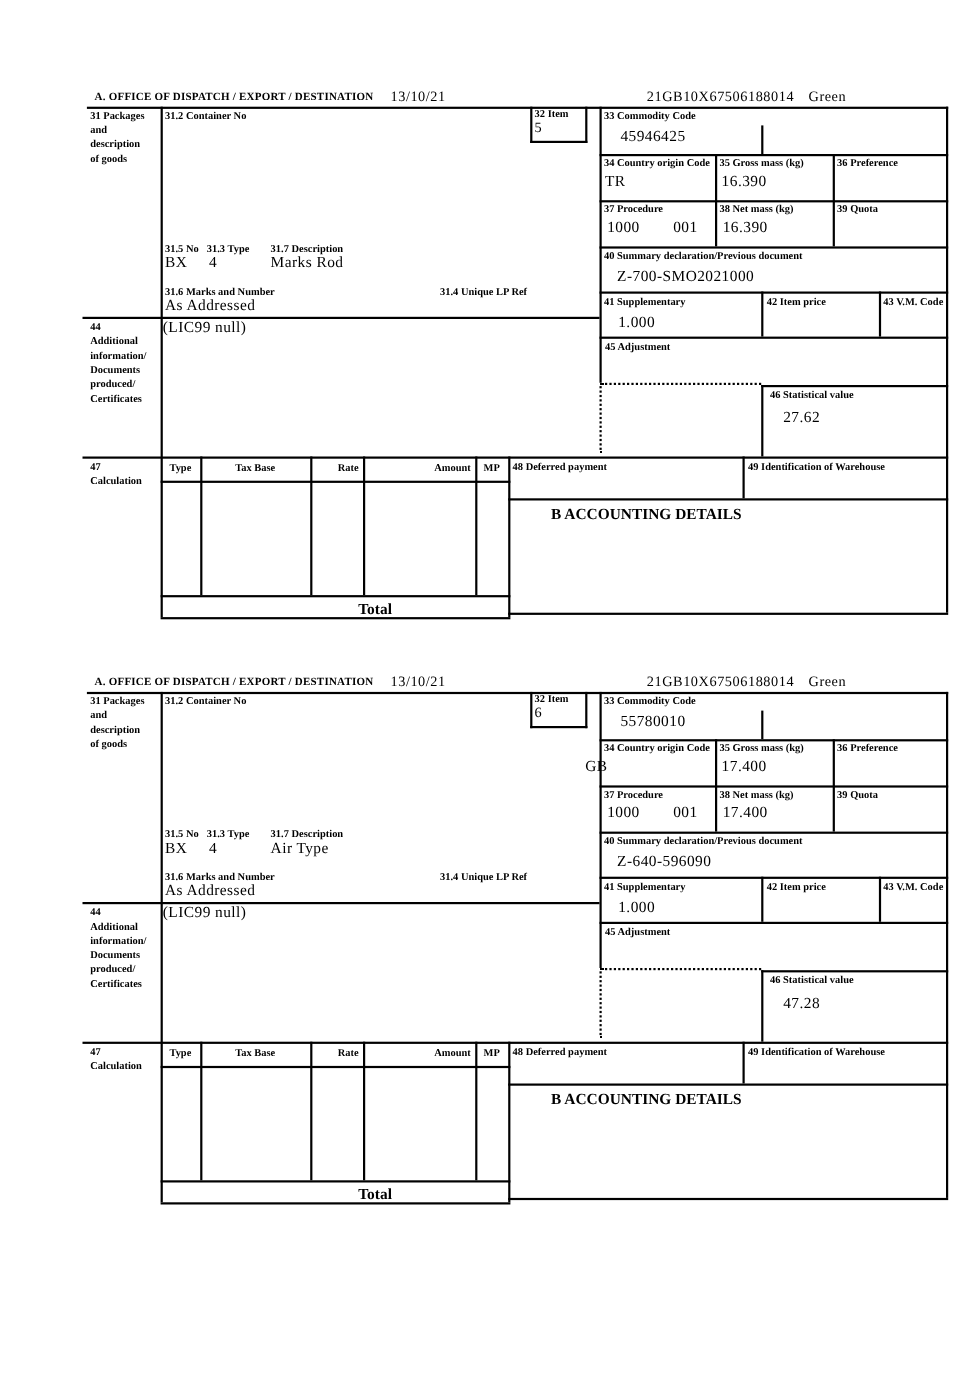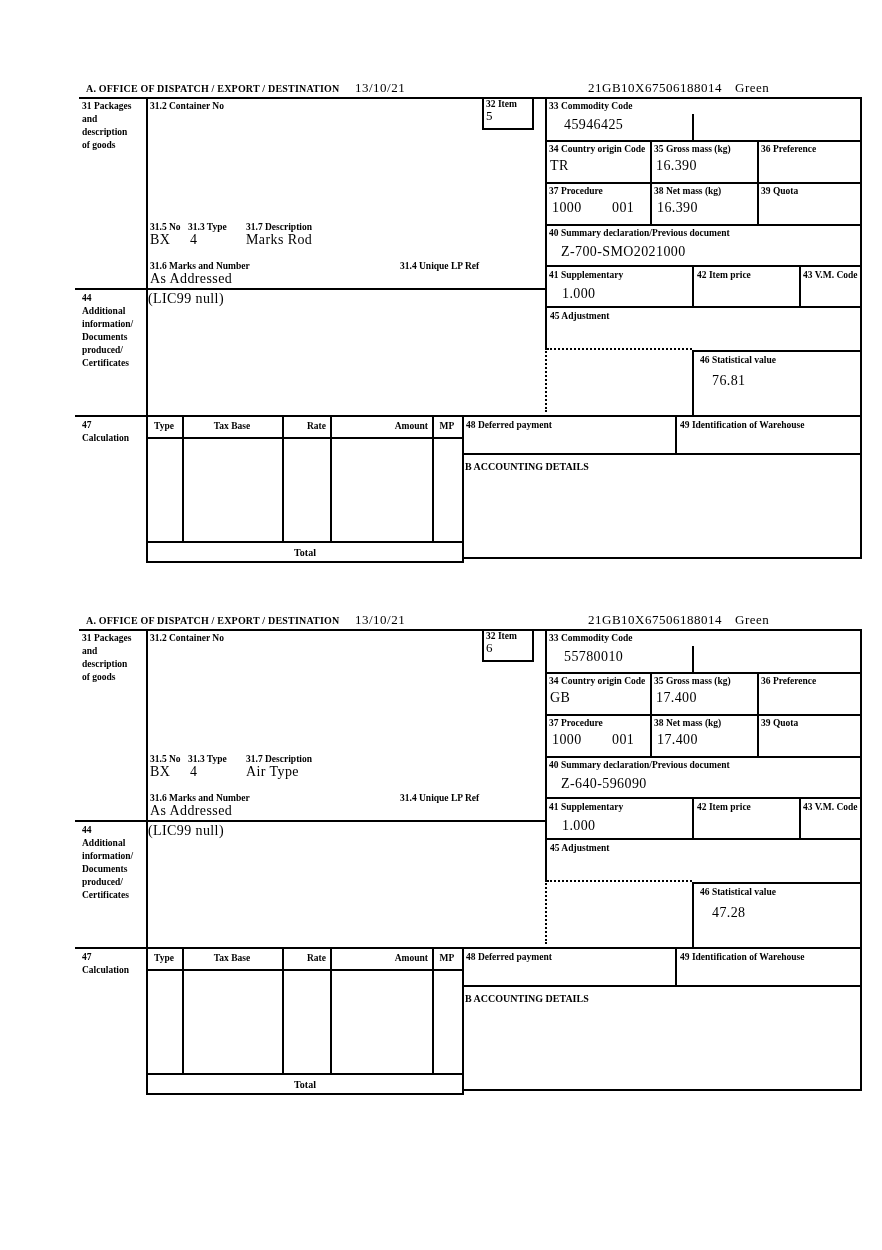--- a/index.html
+++ b/index.html
@@ -7,21 +7,21 @@
   #page{position:absolute;inset:0;}
   .item-section{position:absolute;left:0;width:882px;height:532px;}
   .hl{position:absolute;height:2px;background:#000;}
   .vl{position:absolute;width:2px;background:#000;}
   .dhl{position:absolute;height:0;border-top:2px dotted #000;}
   .dvl{position:absolute;width:0;border-left:2px dotted #000;}
   .hdr{position:absolute;font-weight:bold;font-size:10px;line-height:1.1;white-space:nowrap;letter-spacing:.2px;}
   .hval{position:absolute;font-size:13px;line-height:1.1;white-space:nowrap;letter-spacing:.5px;}
   .lbl{position:absolute;font-weight:bold;font-size:9.5px;line-height:1.1;white-space:nowrap;}
   .val{position:absolute;font-size:14px;line-height:1.1;white-space:nowrap;letter-spacing:.4px;}
-  .bsm{position:absolute;font-weight:bold;font-size:10px;line-height:1.1;white-space:nowrap;}
+  .bsm{position:absolute;font-weight:bold;font-size:14px;line-height:1.1;white-space:nowrap;margin-left:36px;}
   .tc{text-align:center;}
   .tr{text-align:right;}
 </style>
 </head>
 <body>
 
 <div id="page">
   <section class="item-section" style="top: 80px;">
 
     <div class="hdr" style="left:86px;top:3px;">A. OFFICE OF DISPATCH / EXPORT / DESTINATION</div>
@@ -110,21 +110,21 @@
     <div class="lbl" style="left:82px;top:213px;">44</div>
     <div class="lbl" style="left:82px;top:226px;">Additional</div>
     <div class="lbl" style="left:82px;top:239px;">information/</div>
     <div class="lbl" style="left:82px;top:252px;">Documents</div>
     <div class="lbl" style="left:82px;top:265px;">produced/</div>
     <div class="lbl" style="left:82px;top:278px;">Certificates</div>
     <div class="val" style="left:148px;top:211px;">(LIC99 null)</div>
 
     <div class="lbl" style="left:550px;top:231px;">45 Adjustment</div>
     <div class="lbl" style="left:700px;top:275px;">46 Statistical value</div>
-    <div class="val" style="left:712px;top:293px;">76.81</div>
+    <div class="val" style="left:712px;top:293px;">27.62</div>
 
     <div class="lbl" style="left:82px;top:340px;">47</div>
     <div class="lbl" style="left:82px;top:353px;">Calculation</div>
     <div class="lbl tc" style="left:146px;top:341px;width:36px;">Type</div>
     <div class="lbl tc" style="left:182px;top:341px;width:100px;">Tax Base</div>
     <div class="lbl tr" style="left:282px;top:341px;width:44px;">Rate</div>
     <div class="lbl tr" style="left:330px;top:341px;width:98px;">Amount</div>
     <div class="lbl tc" style="left:432px;top:341px;width:30px;">MP</div>
     <div class="bsm tc" style="left:146px;top:467px;width:318px;">Total</div>
 
@@ -181,21 +181,21 @@
     <div class="lbl" style="left:82px;top:47px;">description</div>
     <div class="lbl" style="left:82px;top:60px;">of goods</div>
 
     <div class="lbl" style="left:150px;top:21px;">31.2 Container No</div>
     <div class="lbl" style="left:486px;top:19px;">32 Item</div>
     <div class="val" style="left:486px;top:29px;font-size:13px;">6</div>
     <div class="lbl" style="left:549px;top:21px;">33 Commodity Code</div>
     <div class="val" style="left:564px;top:37px;">55780010</div>
 
     <div class="lbl" style="left:549px;top:64px;">34 Country origin Code</div>
-    <div class="val" style="left:550px;top:78px;">GB</div>
+    <div class="val" style="left:532px;top:78px;">GB</div>
     <div class="lbl" style="left:654px;top:64px;">35 Gross mass (kg)</div>
     <div class="val" style="left:656px;top:78px;">17.400</div>
     <div class="lbl" style="left:761px;top:64px;">36 Preference</div>
 
     <div class="lbl" style="left:549px;top:106px;">37 Procedure</div>
     <div class="val" style="left:552px;top:120px;">1000</div>
     <div class="val" style="left:612px;top:120px;">001</div>
     <div class="lbl" style="left:654px;top:106px;">38 Net mass (kg)</div>
     <div class="val" style="left:657px;top:120px;">17.400</div>
     <div class="lbl" style="left:761px;top:106px;">39 Quota</div>

